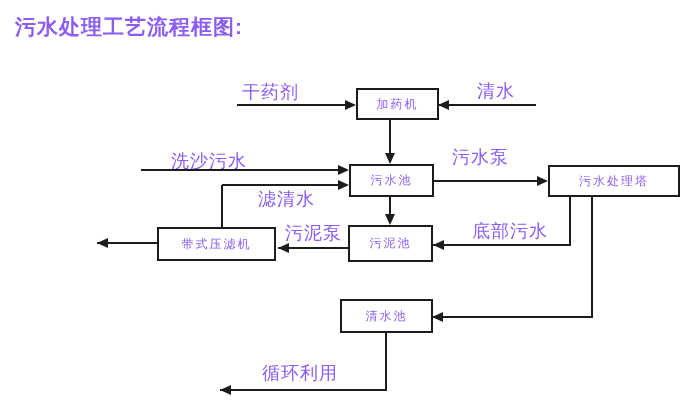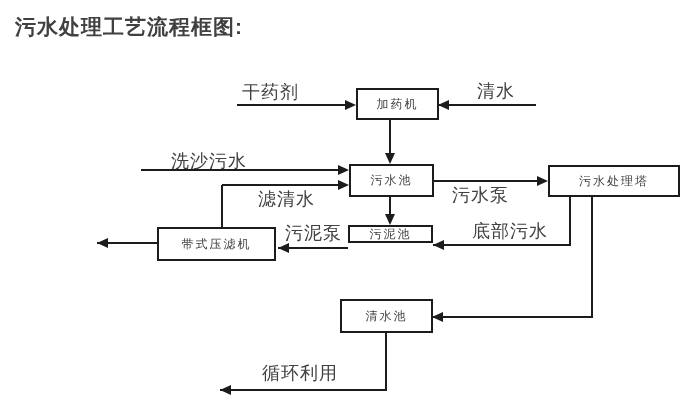--- a/index.html
+++ b/index.html
@@ -3,21 +3,21 @@
 <meta charset="utf-8">
 <style>
   :root { --ink: #1c1c1c; }
   html, body { margin: 0; padding: 0; background: #ffffff; }
   .stage {
     position: relative;
     width: 700px;
     height: 420px;
     background: #ffffff;
     font-family: "Liberation Sans", sans-serif;
-    color: #404040;
+    color: #8b5cf6;
     overflow: hidden;
   }
   .title {
     position: absolute;
     left: 15px;
     top: 13px;
     margin: 0;
     font-size: 21px;
     font-weight: 700;
     letter-spacing: 1px;
@@ -52,28 +52,28 @@
 </head>
 <body>
 
 <div class="stage">
 
   <h1 class="title">污水处理工艺流程框图:</h1>
 
   <div class="node" style="left:356px; top:88px;  width:83px;  height:32px;">加药机</div>
   <div class="node" style="left:349px; top:164px; width:85px;  height:33px;">污水池</div>
   <div class="node" style="left:548px; top:165px; width:132px; height:32px;">污水处理塔</div>
-  <div class="node" style="left:348px; top:225px; width:85px;  height:18px;">污泥池</div>
+  <div class="node" style="left:348px; top:225px; width:85px;  height:37px;">污泥池</div>
   <div class="node" style="left:157px; top:227px; width:119px; height:34px;">带式压滤机</div>
   <div class="node" style="left:340px; top:299px; width:93px;  height:34px;">清水池</div>
 
   <div class="lbl" style="left:242px; top:83px;">干药剂</div>
   <div class="lbl" style="left:477px; top:82px;">清水</div>
   <div class="lbl" style="left:171px; top:152px;">洗沙污水</div>
-  <div class="lbl" style="left:452px; top:148px;margin-top:38px;">污水泵</div>
+  <div class="lbl" style="left:452px; top:148px;">污水泵</div>
   <div class="lbl" style="left:258px; top:190px;">滤清水</div>
   <div class="lbl" style="left:285px; top:224px;">污泥泵</div>
   <div class="lbl" style="left:472px; top:222px;">底部污水</div>
   <div class="lbl" style="left:262px; top:364px;">循环利用</div>
 
   <div class="hline" style="left:237px; top:104px; width:110px;"></div>
   <div class="hline" style="left:438px; top:104px; width:98px;"></div>
   <div class="hline" style="left:141px; top:169px; width:199px;"></div>
   <div class="hline" style="left:222px; top:184px; width:118px;"></div>
   <div class="hline" style="left:433px; top:180px; width:106px;"></div>

